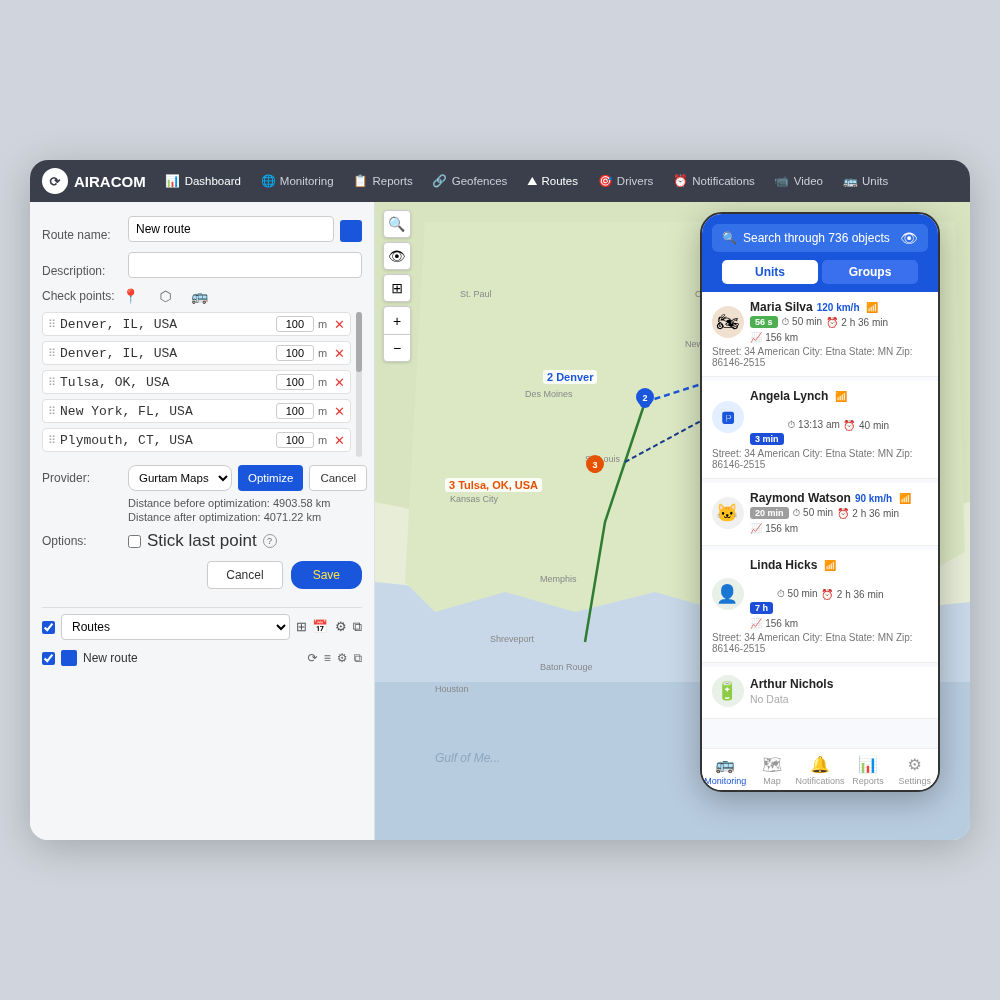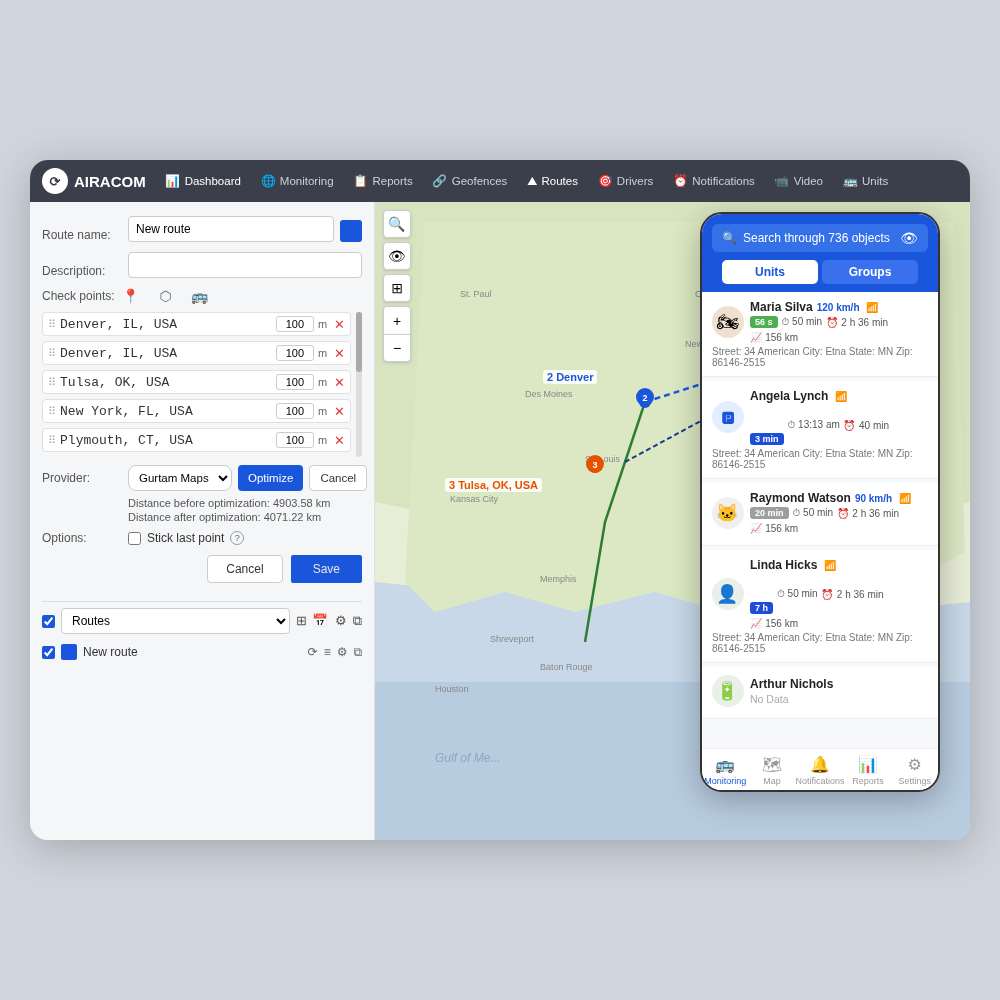--- a/index.html
+++ b/index.html
@@ -252,21 +252,21 @@
       color: #555;
       font-size: 12px;
       width: 80px;
       flex-shrink: 0;
     }
     .options-checkbox {
       accent-color: #1a56db;
       cursor: pointer;
     }
     .options-text {
-      font-size: 12px;
+      font-size: 17px;
       color: #333;
     }
     .help-icon {
       width: 14px;
       height: 14px;
       border: 1px solid #999;
       border-radius: 50%;
       display: inline-flex;
       align-items: center;
       justify-content: center;
@@ -284,23 +284,23 @@
       background: white;
       color: #333;
       border: 1px solid #ccc;
       border-radius: 4px;
       padding: 6px 18px;
       font-size: 12px;
       cursor: pointer;
     }
     .btn-save {
       background: #1a56db;
-      color: #e5e5e5;
+      color: #fde047;
       border: none;
-      border-radius: 2px;
+      border-radius: 12px;
       padding: 6px 22px;
       font-size: 12px;
       cursor: pointer;
     }
     .divider {
       height: 1px;
       background: #ddd;
       margin: 6px 0;
     }
     .routes-section {

